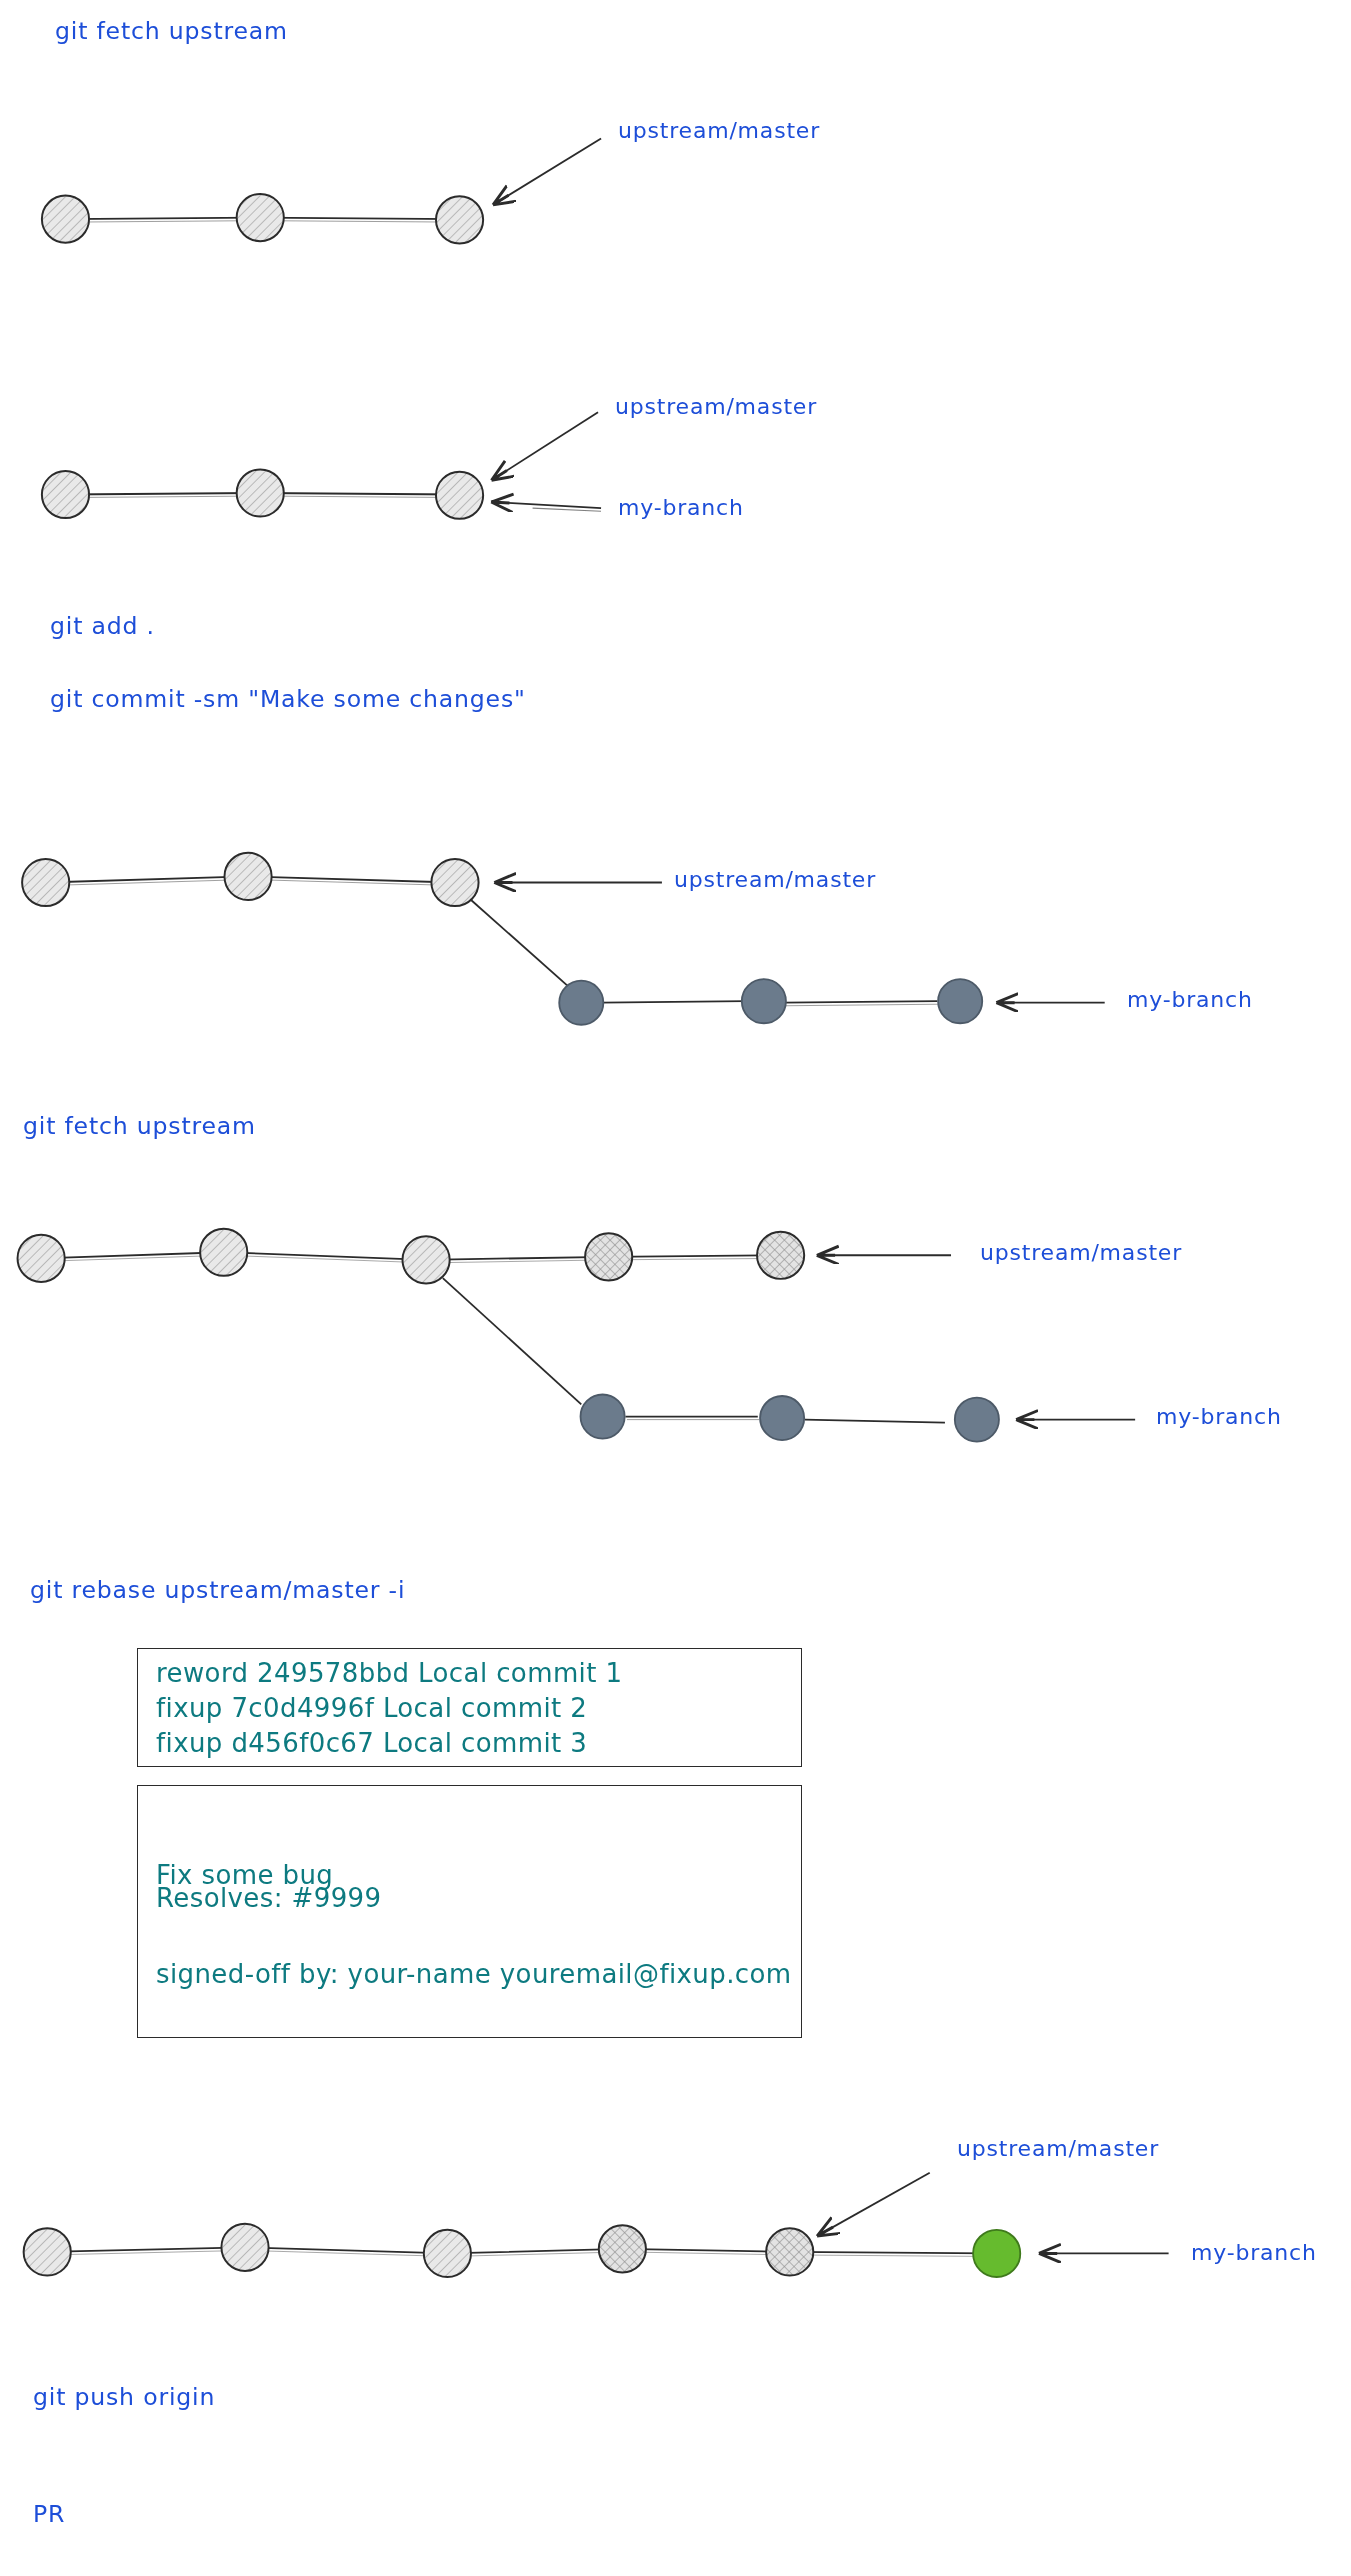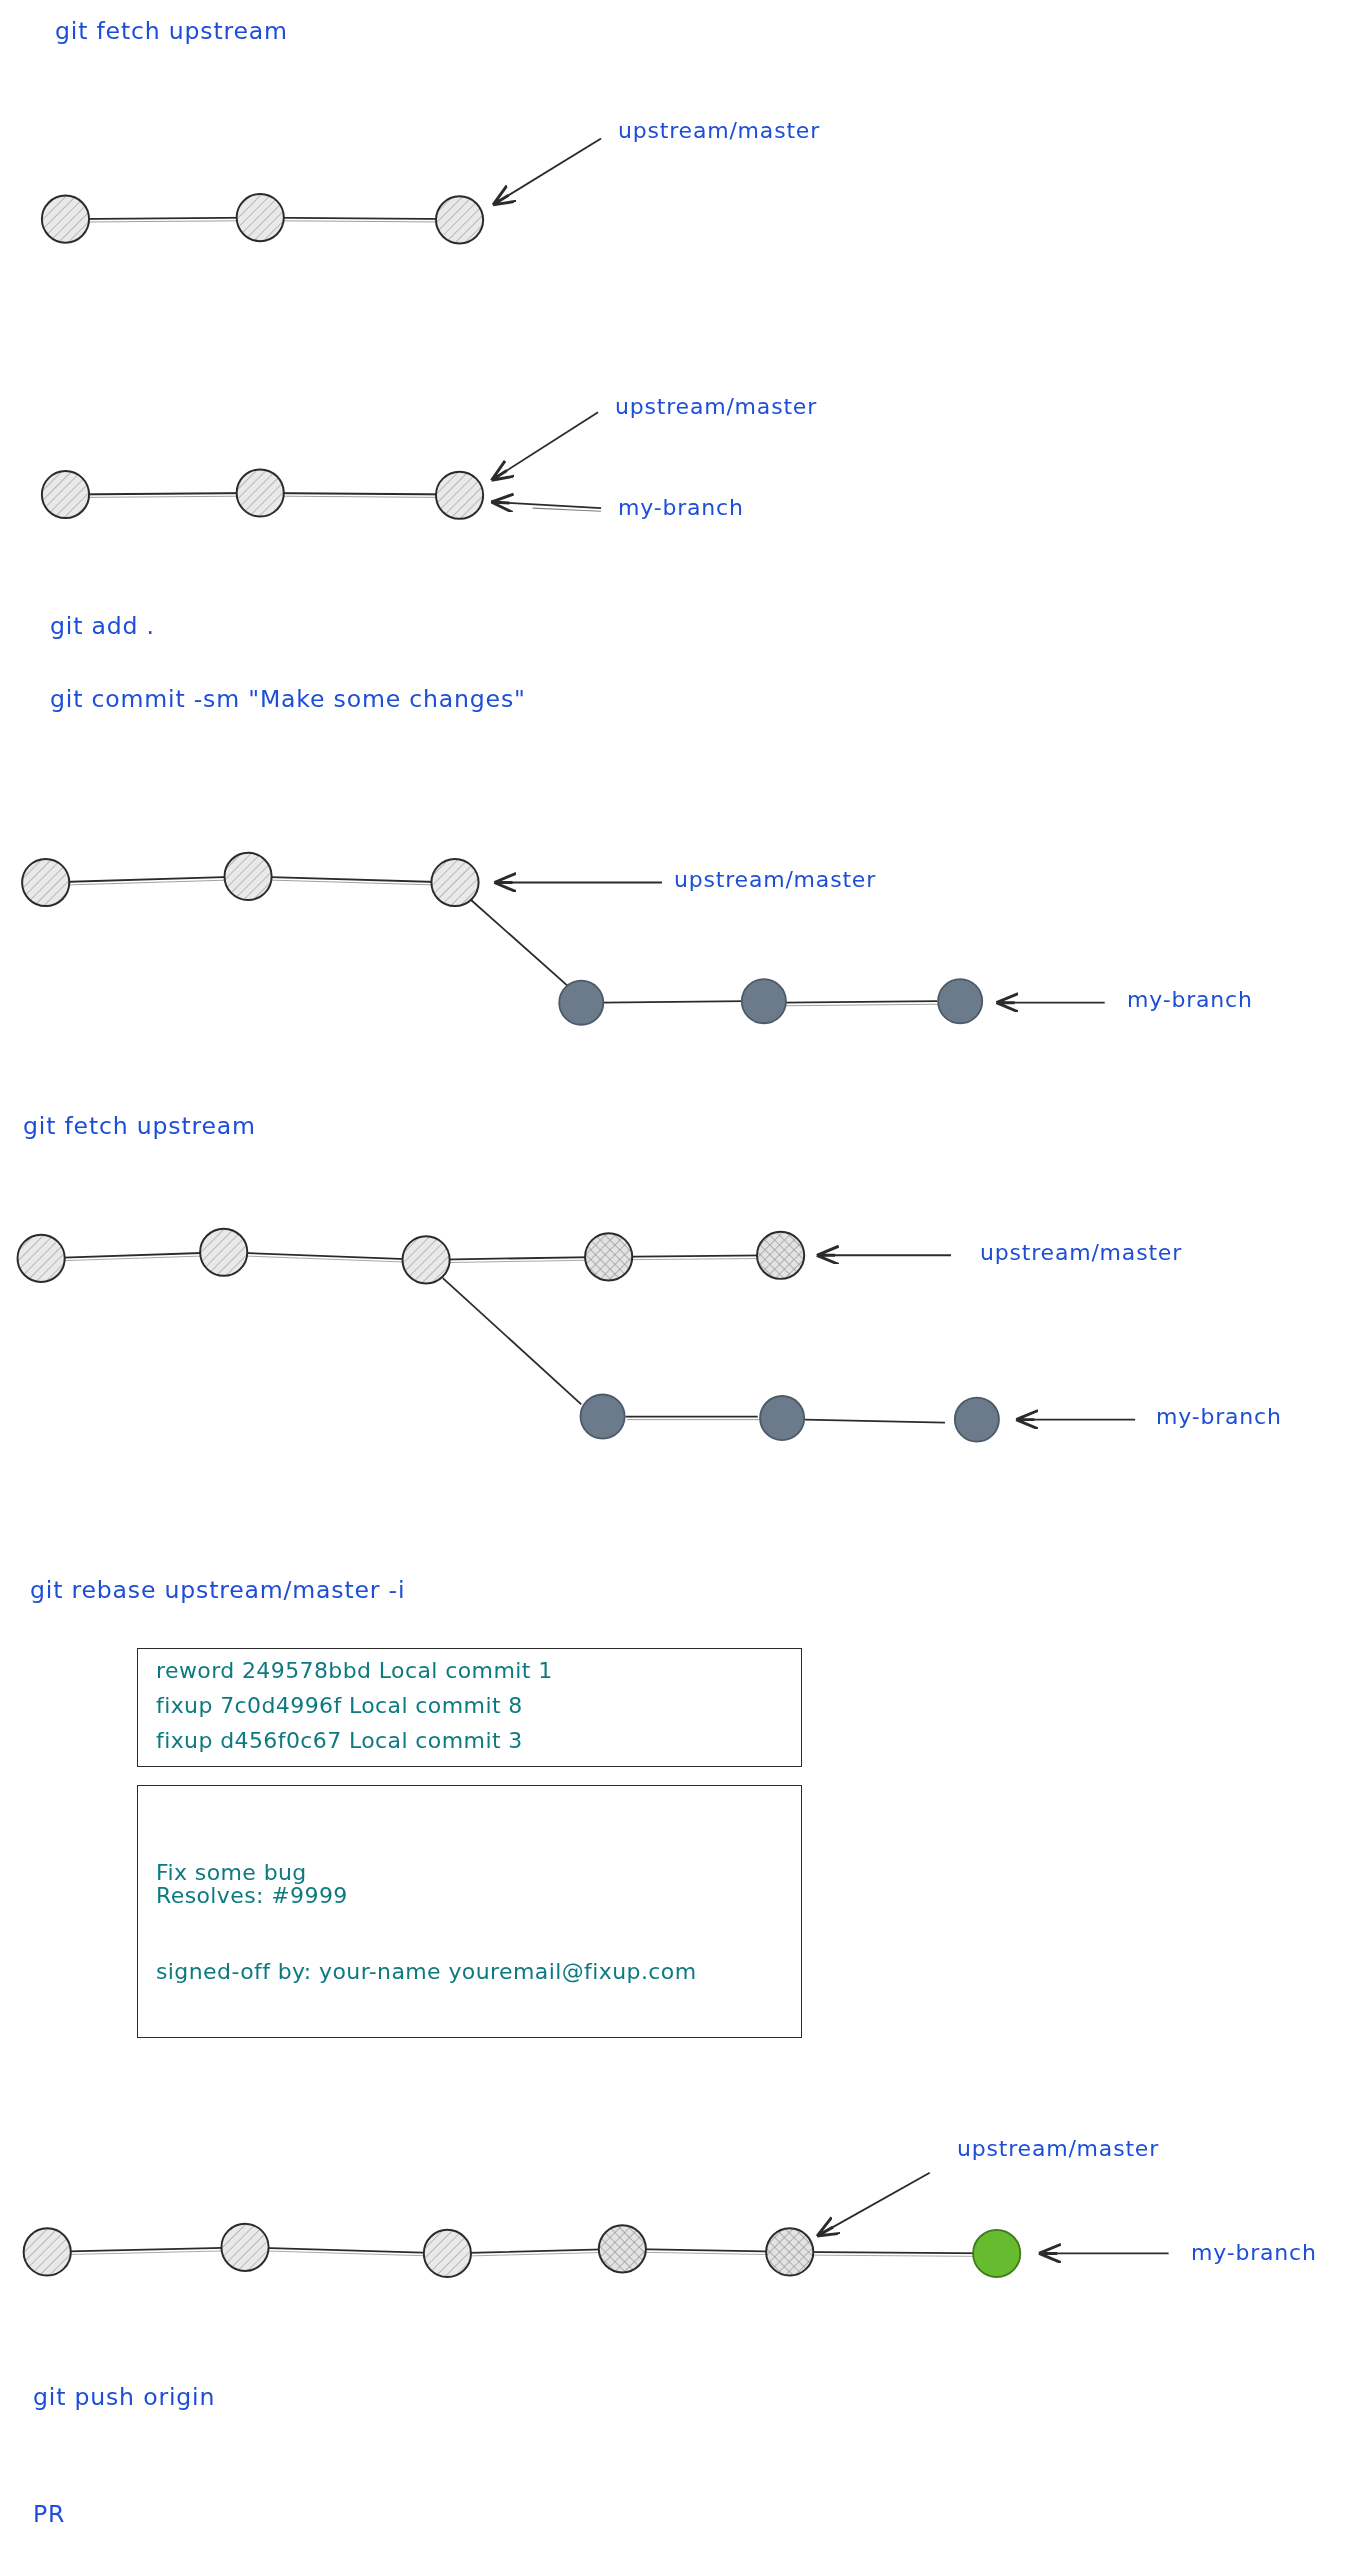--- a/index.html
+++ b/index.html
@@ -37,21 +37,21 @@
   .editor-box {
     position: absolute;
     border: 1.5px solid #2b2b2b;
     background: #ffffff;
     box-sizing: border-box;
   }
   .editor-line {
     position: absolute;
     color: #0d7a80;
     font-family: "DejaVu Sans", sans-serif;
-    font-size: 22px;
+    font-size: 26px;
     letter-spacing: 0.4px;
     white-space: nowrap;
   }
   svg {
     position: absolute;
     left: 0;
     top: 0;
     overflow: visible;
   }
 </style>
@@ -161,21 +161,21 @@
   <div class="label branch-label" style="left:1127px; top:987px;">my-branch</div>
 
   <div class="label cmd" style="left:23px; top:1112px;">git fetch upstream</div>
   <div class="label branch-label" style="left:980px; top:1240px;">upstream/master</div>
   <div class="label branch-label" style="left:1156px; top:1404px;">my-branch</div>
 
   <div class="label cmd" style="left:30px; top:1576px;">git rebase upstream/master -i</div>
 
   <div class="editor-box" style="left:137px; top:1648px; width:665px; height:119px;">
     <div class="editor-line" style="left:18px; top:9px;">reword 249578bbd Local commit 1</div>
-    <div class="editor-line" style="left:18px; top:44px;">fixup 7c0d4996f Local commit 8</div>
+    <div class="editor-line" style="left:18px; top:44px;">fixup 7c0d4996f Local commit 2</div>
     <div class="editor-line" style="left:18px; top:79px;">fixup d456f0c67 Local commit 3</div>
   </div>
 
   <div class="editor-box" style="left:137px; top:1785px; width:665px; height:253px;">
     <div class="editor-line" style="left:18px; top:26px;margin-top:48px;">Fix some bug</div>
     <div class="editor-line" style="left:18px; top:97px;">Resolves: #9999</div>
     <div class="editor-line" style="left:18px; top:173px;">signed-off by: your-name youremail@fixup.com</div>
   </div>
 
   <div class="label branch-label" style="left:957px; top:2136px;">upstream/master</div>

